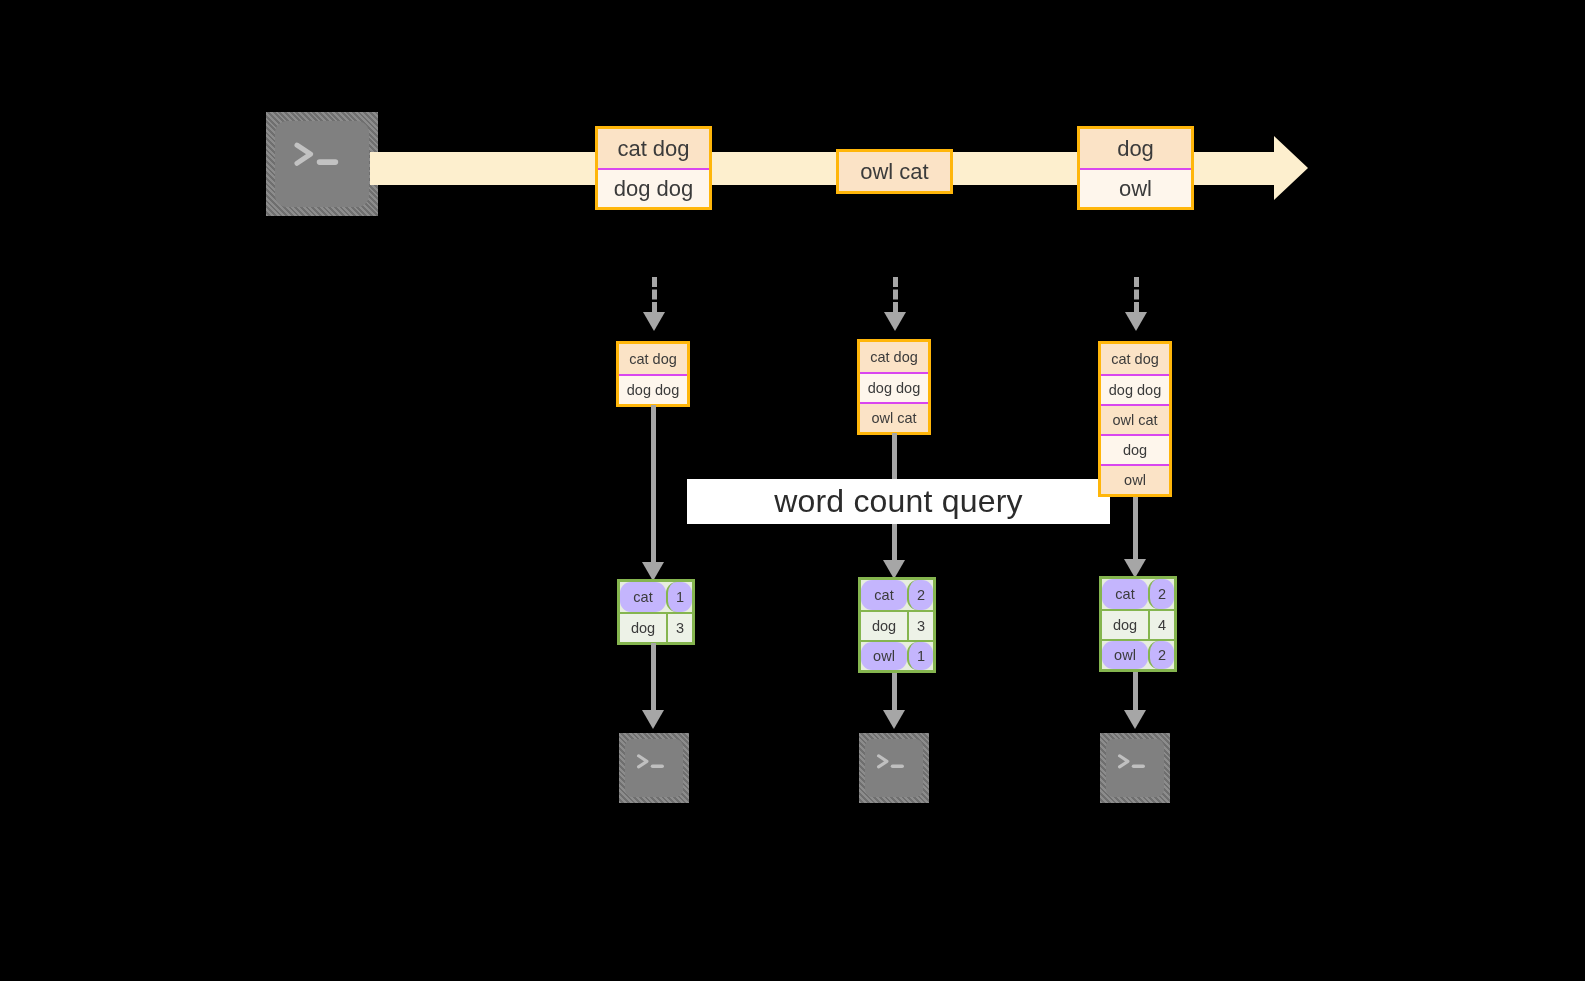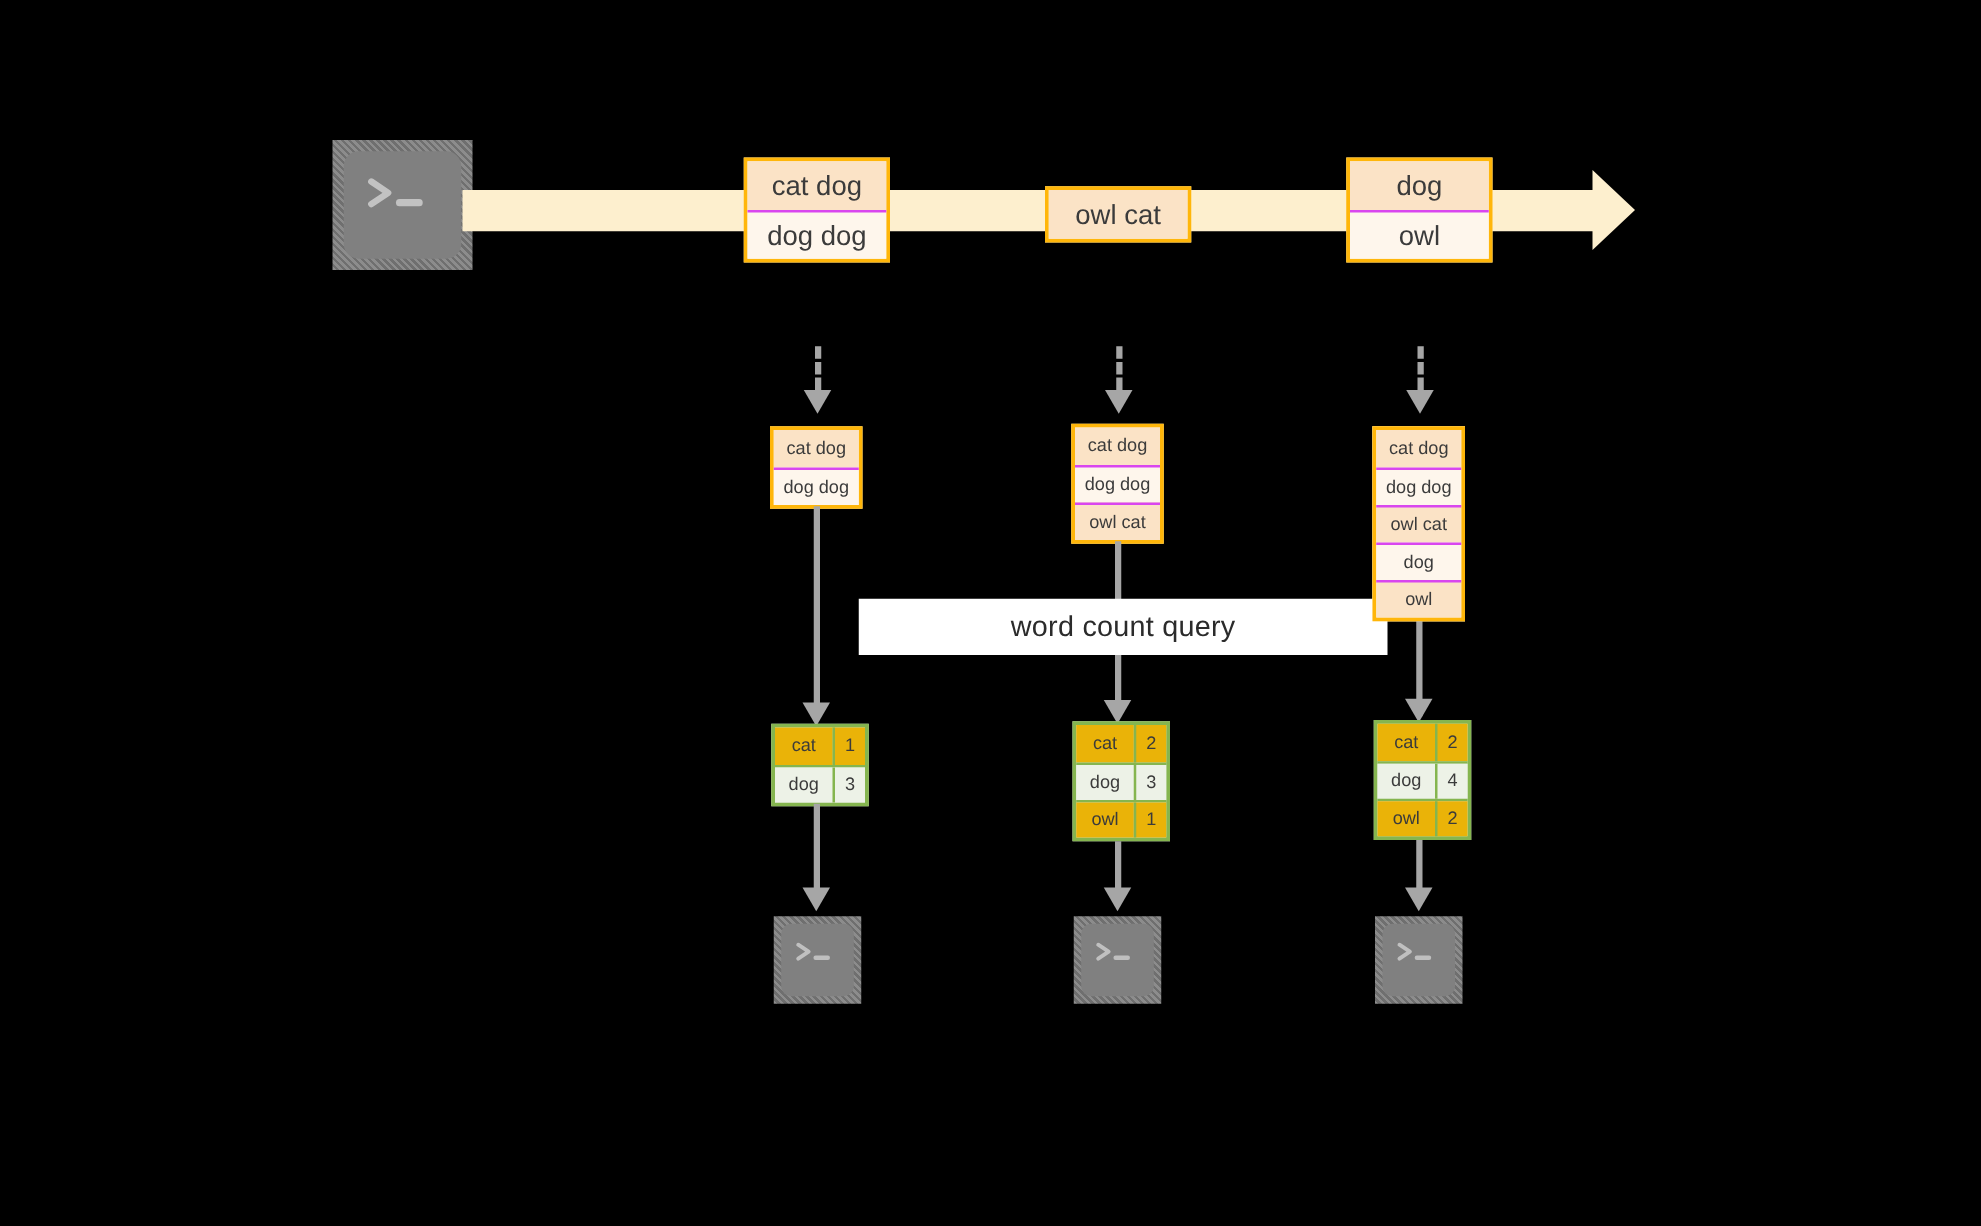--- a/index.html
+++ b/index.html
@@ -104,21 +104,21 @@
     box-sizing: border-box;
     display: flex;
     align-items: center;
     justify-content: center;
     color: #3b3b3b;
     font-size: 14.5px;
     white-space: nowrap;
   }
   .res .k { width: 46px; }
   .res .v { width: 26px; border-left: 2px solid #85B54F; }
-  .res .row.a .k, .res .row.a .v { background: #eab308; }
+  .res .row.a .k, .res .row.a .v { background: #c4b5fd; border-radius: 11px; }
   .res .row.b .k, .res .row.b .v { background: #EDF2E7; }
 
   
   .conn {
     position: absolute;
     width: 5px;
     background: #A6A6A6;
   }
   .conn.dashed {
     background: none;
@@ -134,21 +134,21 @@
   }
 
   
   .label-band {
     position: absolute;
     background: #FFFFFF;
     display: flex;
     align-items: center;
     justify-content: center;
     color: #2b2b2b;
-    font-size: 23px;
+    font-size: 32px;
     letter-spacing: 0.2px;
   }
 </style>
 </head>
 <body>
 
 <div id="stage">
 
   <div class="term" style="left:266px; top:91px; width:112px; height:104px;">
     <div class="term-inner">

